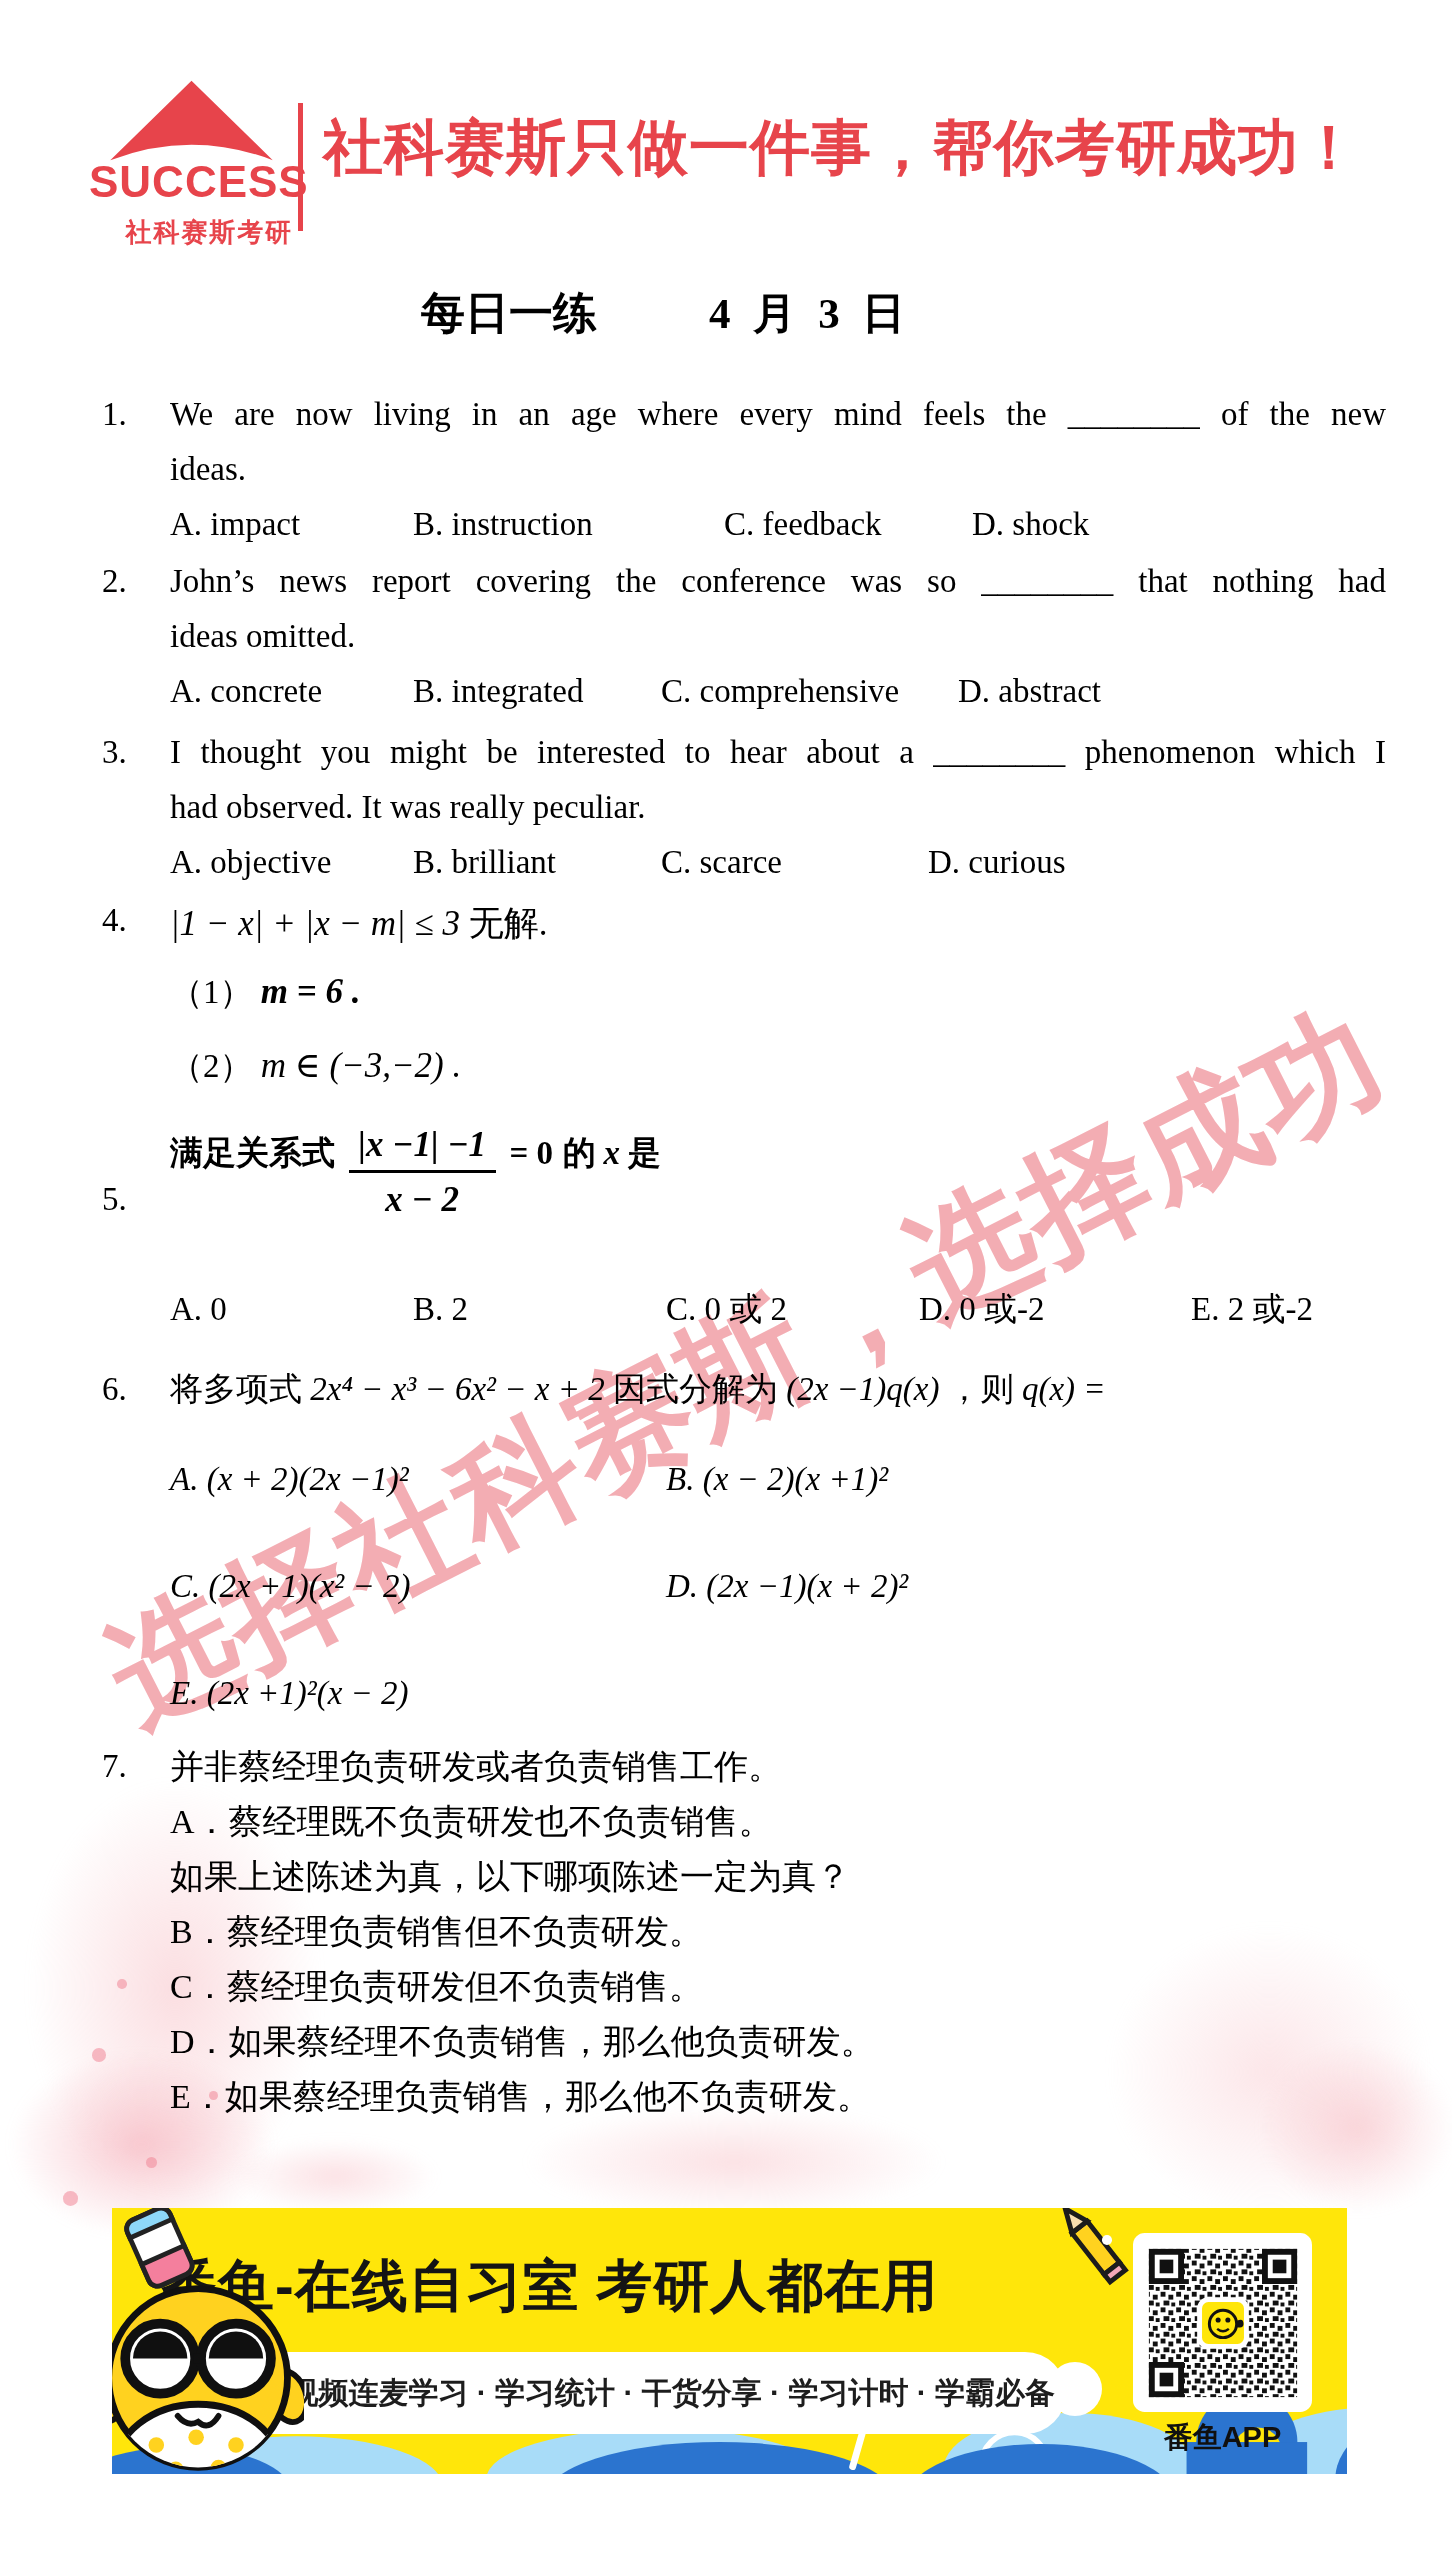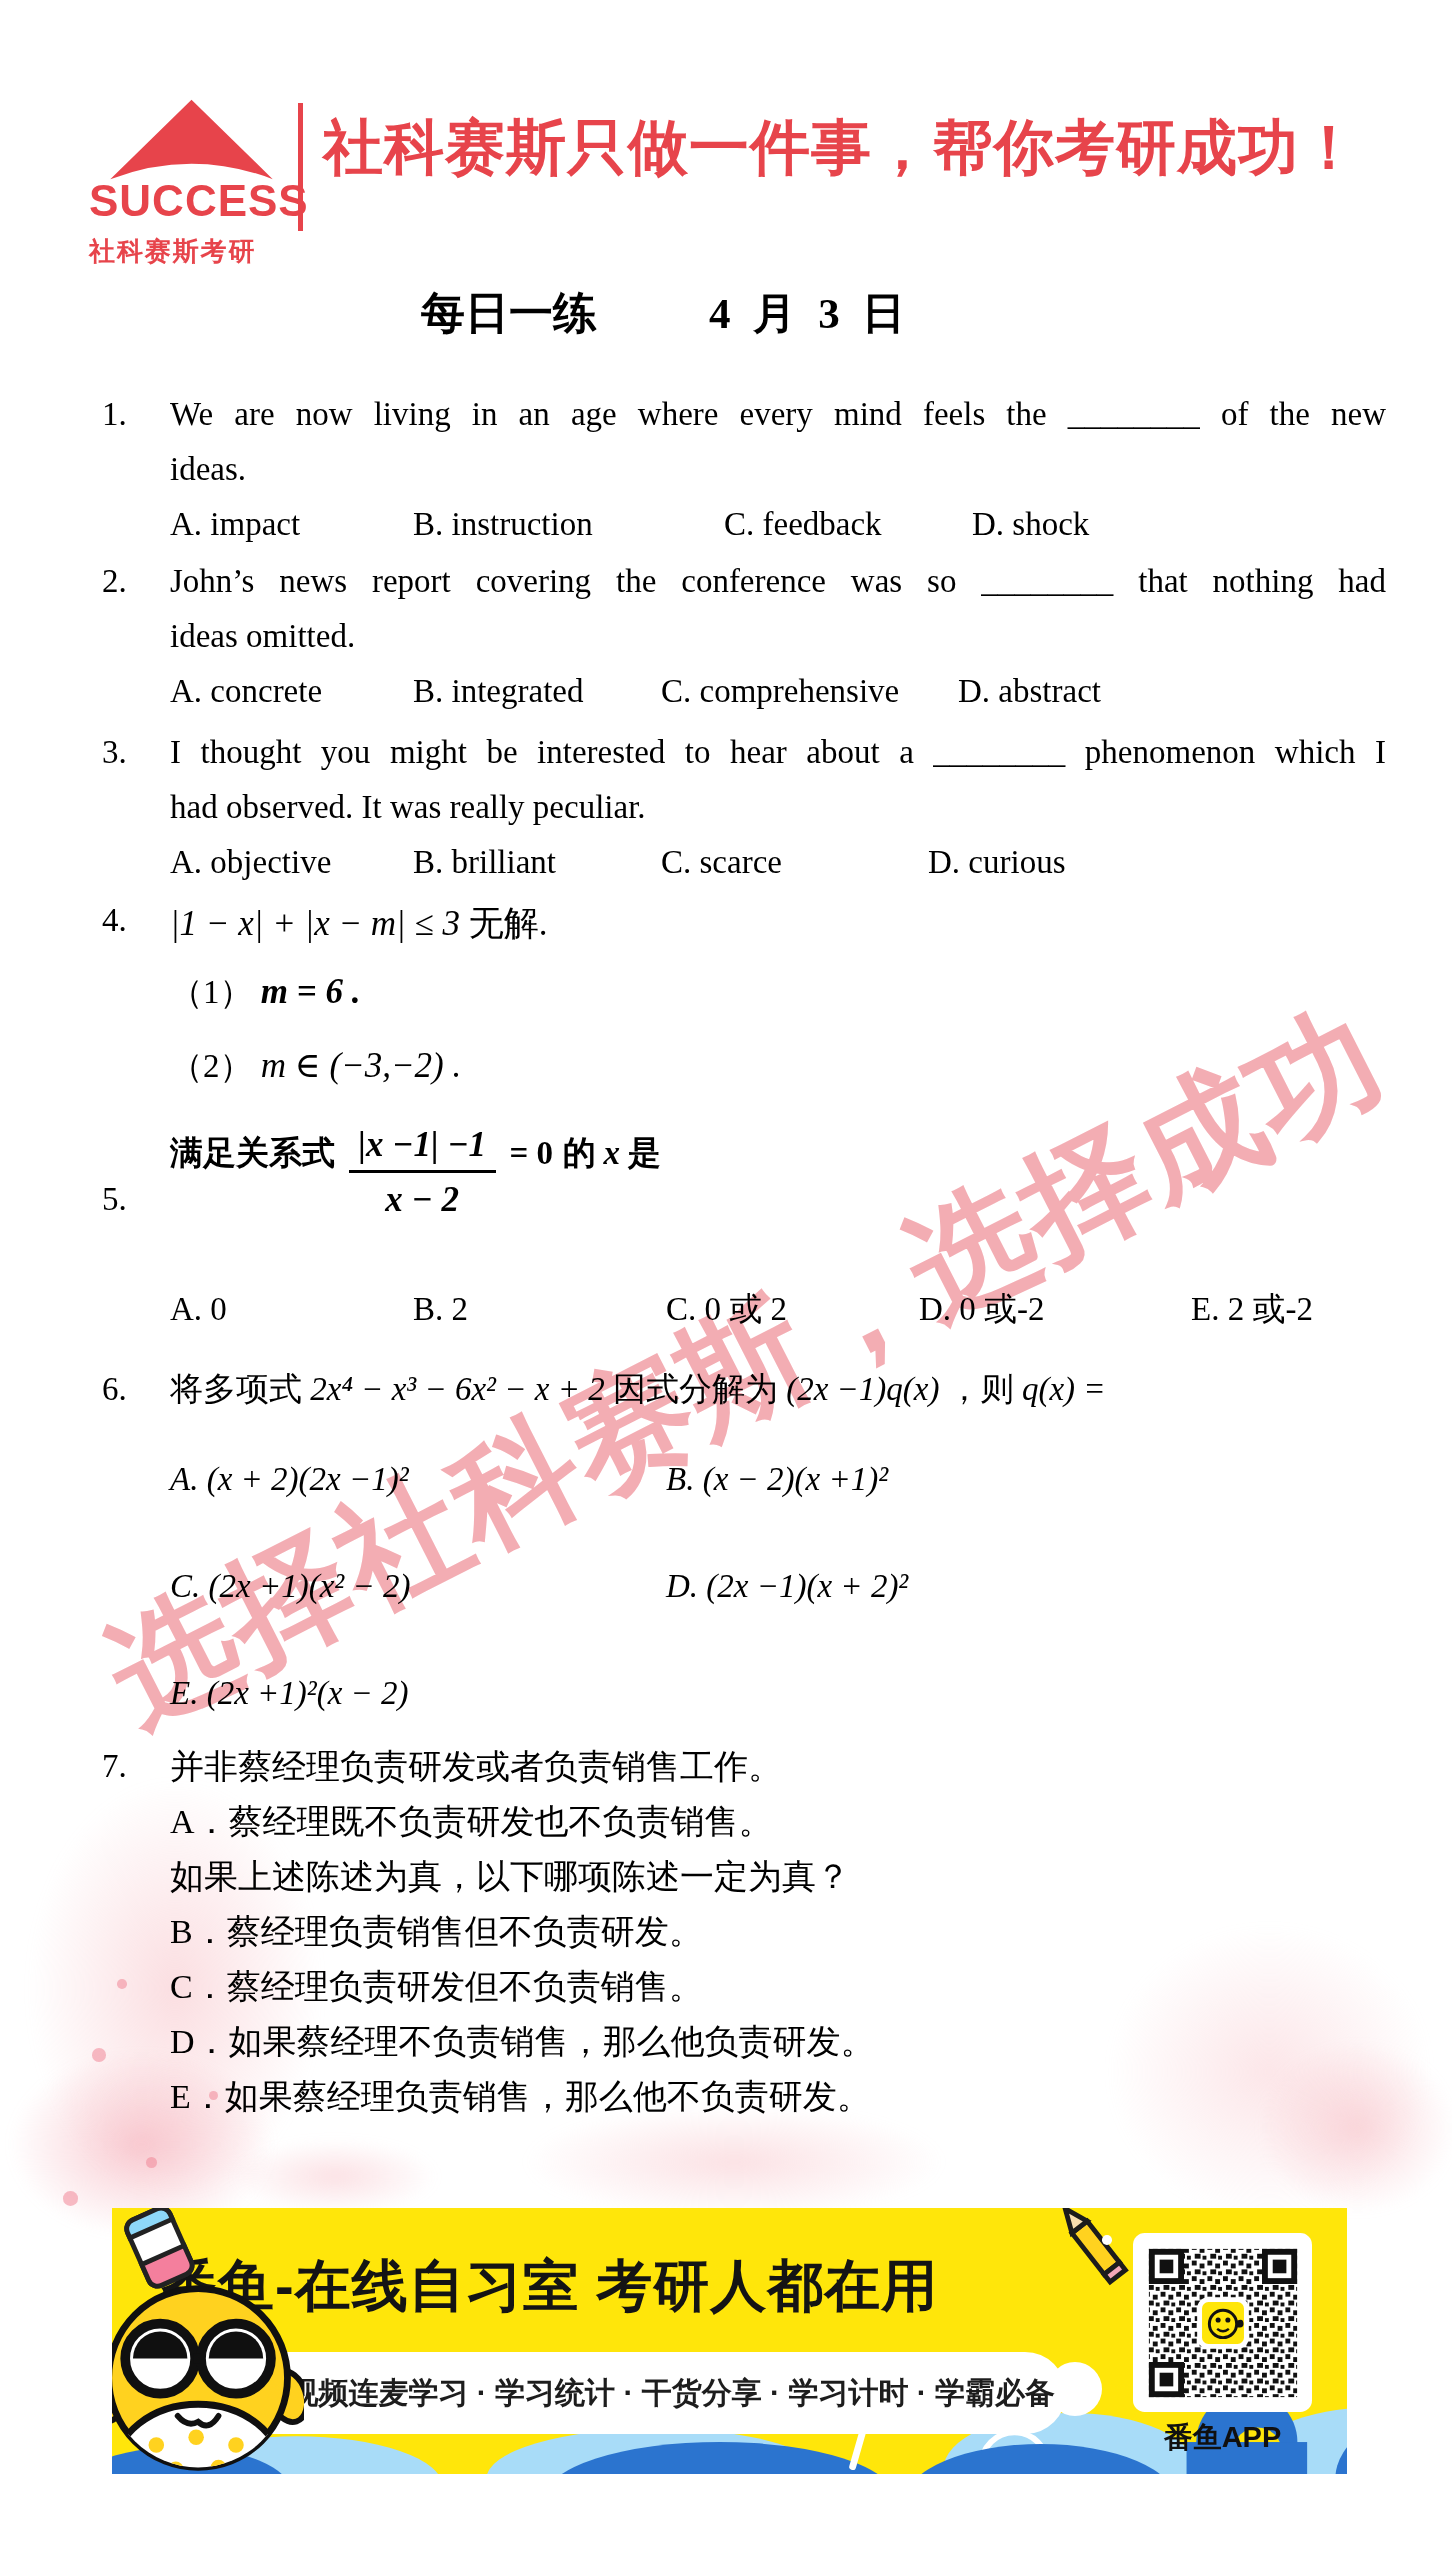--- a/index.html
+++ b/index.html
@@ -2,21 +2,21 @@
 <html><head>
 <meta charset="utf-8">
 <style>
   html,body{margin:0;padding:0;}
   body{
     width:1452px;height:2563px;position:relative;overflow:hidden;
     background:#ffffff;color:#000;
     font-family:"Liberation Serif","DejaVu Serif",serif;
   }
   
-  .logo{position:absolute;left:89px;top:94px;width:204px;text-align:left;}
+  .logo{position:absolute;left:89px;top:75px;width:204px;text-align:right;}
   .logo-roof{display:block;margin:0 auto;}
   .logo-brand{font-family:"Liberation Sans","DejaVu Sans",sans-serif;font-weight:900;
     font-size:44px;color:#e7444b;letter-spacing:1px;line-height:1.0;margin-top:-3.9px;}
   .logo-sub{font-family:"Liberation Sans","DejaVu Sans",sans-serif;font-weight:700;
     font-size:26px;color:#e7444b;letter-spacing:1.9px;margin-top:11px;}
   .logo-divider{position:absolute;left:298px;top:103px;width:4.9px;height:128px;background:#e7444b;}
   .slogan{position:absolute;left:323px;top:101px;width:1080px;
     font-family:"Liberation Sans","DejaVu Sans",sans-serif;font-weight:900;
     font-size:60px;line-height:1.55;color:#e7444b;letter-spacing:1px;white-space:nowrap;}
   

